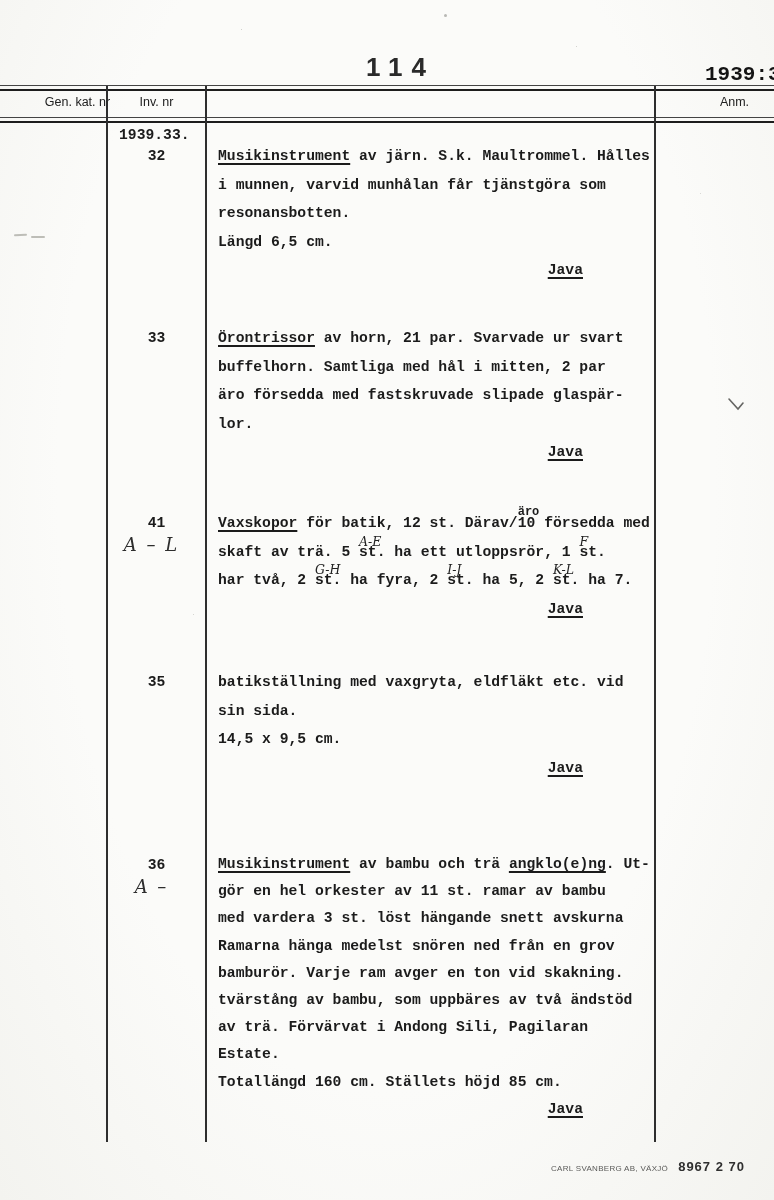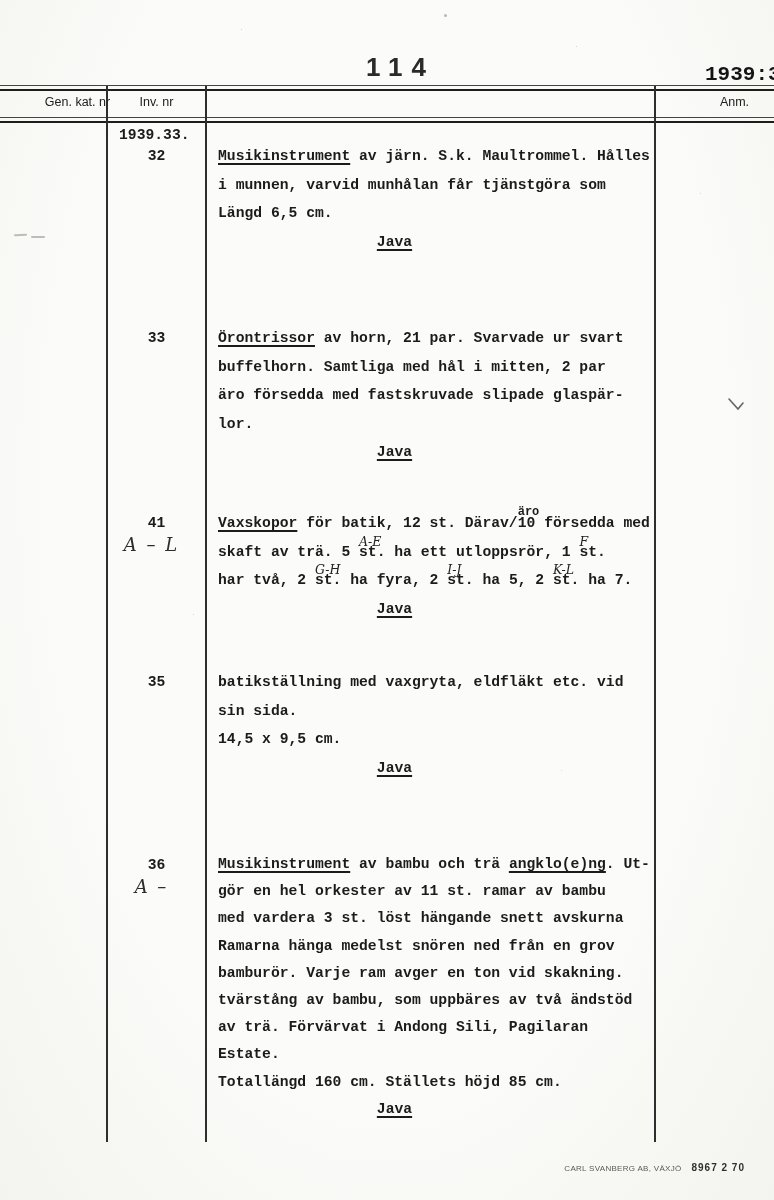--- a/index.html
+++ b/index.html
@@ -36,32 +36,32 @@
     font-size:18px;letter-spacing:2px;color:#2d2d2d;margin-top:2px;transform:translateX(-5px);}
   .desc{position:absolute;left:206px;width:449px;}
   .line{padding-left:12px;white-space:nowrap;}
   .line.cont{}
   .u{text-decoration:underline;text-underline-offset:3px;text-decoration-thickness:1.5px;}
   .supwrap{position:relative;}
   .supnote{position:absolute;bottom:13px;left:0;line-height:11px;white-space:nowrap;}
   .supnote.typed{font-size:12px;font-weight:bold;}
   .supnote.hand{font-family:"DejaVu Serif",serif;font-style:italic;font-weight:normal;
     font-size:12.5px;color:#222;}
-  .java-line{text-align:center;padding-right:72px;}
+  .java-line{text-align:right;padding-right:72px;}
   .java{text-decoration:underline;text-underline-offset:3px;text-decoration-thickness:1.5px;}
   
   .pencil-dash{position:absolute;height:2px;background:#b3b3ac;opacity:.85;border-radius:1px;}
   .pd1{left:14px;top:234px;width:13px;transform:rotate(-2deg);}
   .pd2{left:31px;top:236px;width:14px;transform:rotate(-1deg);}
   .check-mark{position:absolute;left:726px;top:396px;}
   
   .printer{position:absolute;left:0;top:1157px;width:745px;text-align:right;
     font-family:"Liberation Sans",sans-serif;white-space:nowrap;}
   .pname{font-size:8px;color:#5a5a58;letter-spacing:.3px;margin-right:10px;}
-  .pcode{font-size:10px;font-weight:bold;color:#2f2f2f;letter-spacing:1px;}
+  .pcode{font-size:13px;font-weight:bold;color:#2f2f2f;letter-spacing:1px;}
   
   .speck{position:absolute;left:444px;top:14px;width:3px;height:3px;border-radius:50%;background:#8c8c88;opacity:.6;
     box-shadow:-204px 14px 0 -1px #9a9a95, 131px 31px 0 -1px #a0a09a, 255px 178px 0 -1px #b0b0aa,
                -252px 599px 0 -1px #a8a8a2, 116px 755px 0 -1px #b4b4ae;}
 </style>
 </head>
 <body>
 
 <div class="page">
 
@@ -83,20 +83,21 @@
   <div class="year-label">1939.33.</div>
 
   <div id="entries">
       <div class="entry" style="top: 142px;">
         <div class="inv-cell">
           <div class="inv-nr">32</div>
         </div>
         <div class="desc">
           <div class="line"><span class="u">Musikinstrument</span><span> av järn. S.k. Maultrommel. Hålles</span></div>
           <div class="line cont"><span>i munnen, varvid munhålan får tjänstgöra som</span></div>
+          <div class="line cont"><span>resonansbotten.</span></div>
           <div class="line cont"><span>Längd 6,5 cm.</span></div>
           <div class="java-line"><span class="java">Java</span></div>
         </div>
       </div>
       <div class="entry" style="top: 324px;">
         <div class="inv-cell">
           <div class="inv-nr">33</div>
         </div>
         <div class="desc">
           <div class="line"><span class="u">Örontrissor</span><span> av horn, 21 par. Svarvade ur svart</span></div>

